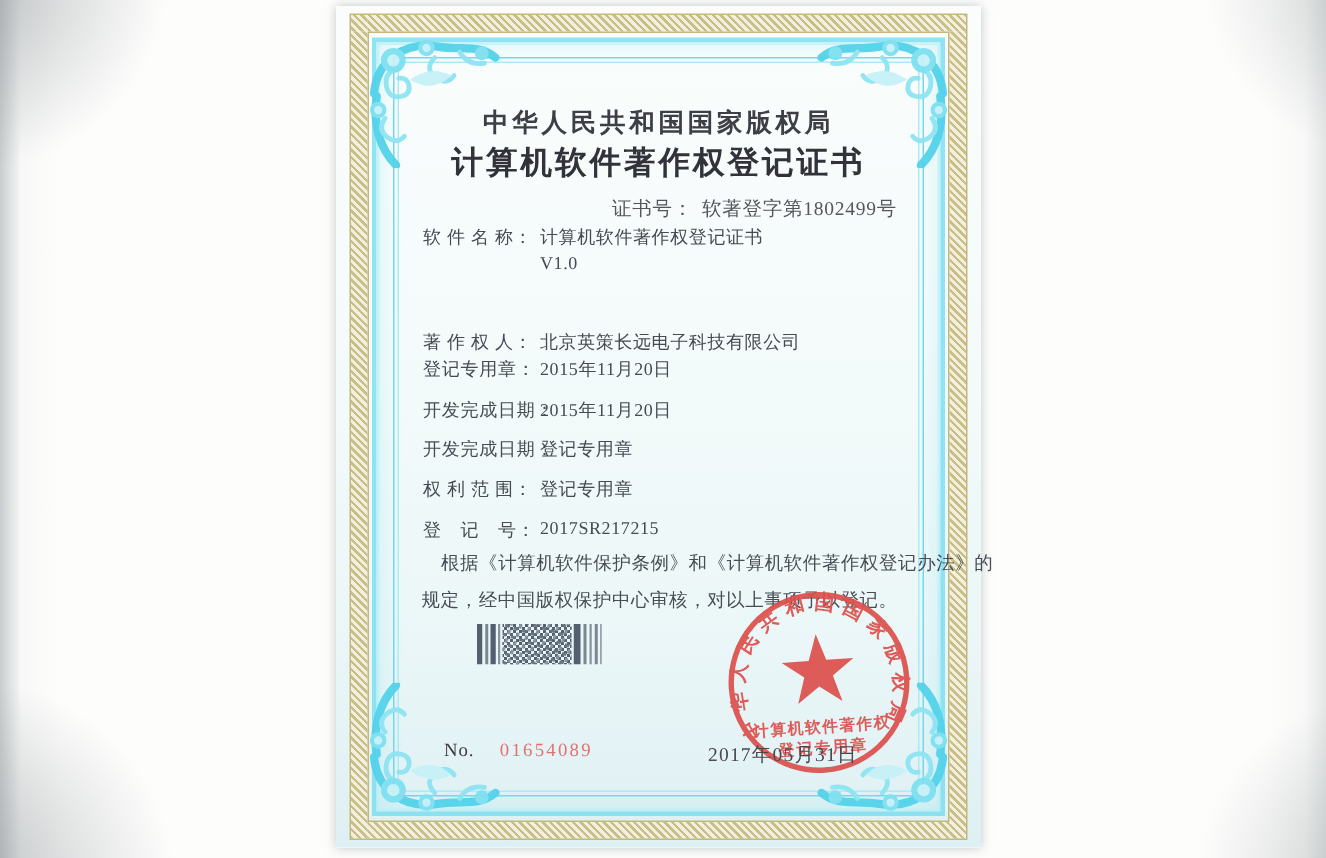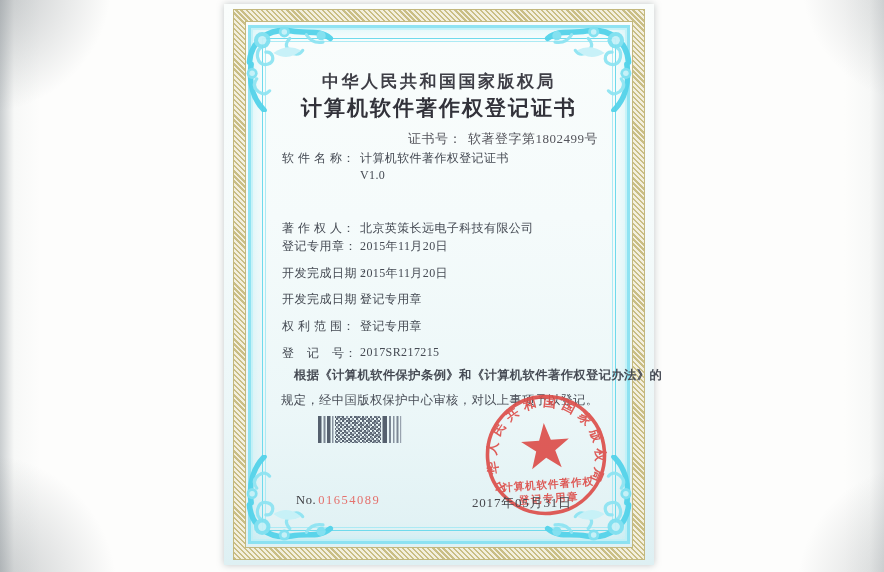--- a/index.html
+++ b/index.html
@@ -61,26 +61,26 @@
     font-size:13px;color:#55555c;letter-spacing:.5px;
   }
   .certno .cn-label{margin-right:6px;}
   .row{position:absolute;left:58px;height:16px;font-size:12px;color:#454a53;white-space:nowrap;}
   .row .lbl{display:inline-block;letter-spacing:.5px;}
   .row .val{position:absolute;left:78px;top:0;white-space:nowrap;letter-spacing:.4px;}
   .statement{
     position:absolute;left:57px;top:359px;width:336px;
     font-size:12.3px;line-height:25px;color:#474c55;letter-spacing:.4px;
   }
-  .statement .st-line1{text-indent:13px;white-space:nowrap;font-weight:bold;}
+  .statement .st-line1{text-indent:13px;white-space:nowrap;}
   .statement .st-line2{white-space:nowrap;}
   .barcode{position:absolute;left:94px;top:412px;width:84px;height:27px;}
   .seal{position:absolute;left:252px;top:381px;width:140px;height:140px;opacity:.92;pointer-events:none;}
   .serial{position:absolute;left:72px;top:489px;font-size:12.5px;color:#3c3c40;letter-spacing:.6px;}
-  .serial .serial-no{color:#e4716d;margin-left:2px;letter-spacing:1.5px;}
+  .serial .serial-no{color:#e4716d;margin-left:17px;letter-spacing:1.5px;}
   .issue-date{position:absolute;left:248px;top:490px;font-size:13px;color:#48484d;letter-spacing:.8px;}
 </style>
 </head>
 <body>
 
 <div class="stage">
   <div class="cert">
 
     <div class="gold-frame"></div>
     <div class="cyan-band"></div>

